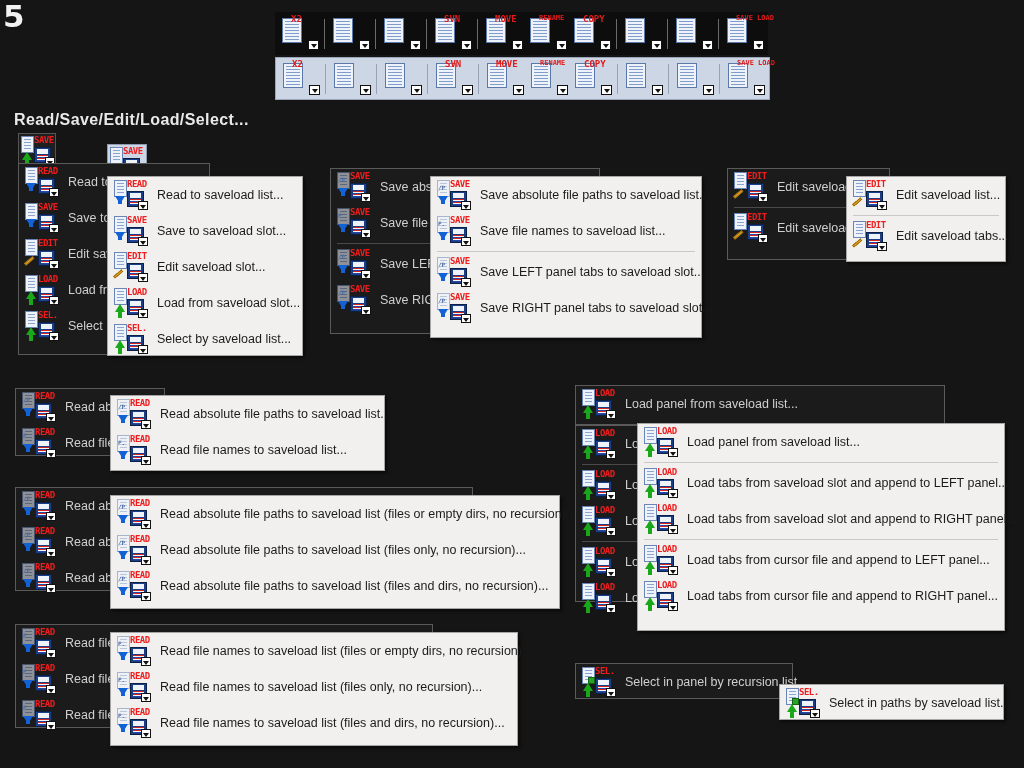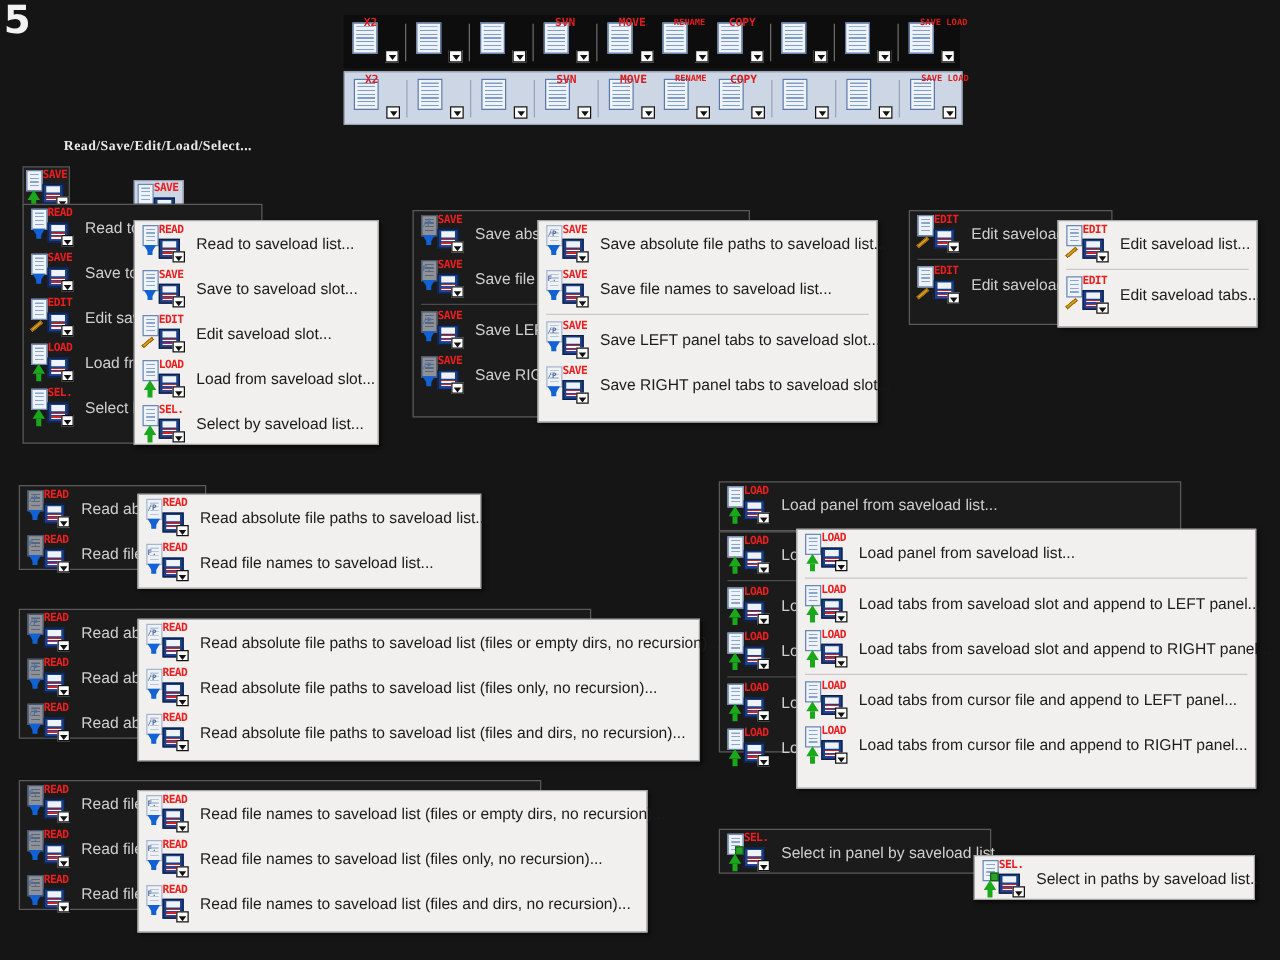--- a/index.html
+++ b/index.html
@@ -15,22 +15,22 @@
   
   .page-number{
     position:absolute;left:3px;top:1px;
     color:#f2f2f2;font-size:31px;font-weight:bold;
     font-family:"DejaVu Sans",sans-serif;line-height:31px;
   }
 
   
   .caption{
     position:absolute;left:14px;top:111px;
-    color:#e9e9e9;font-size:11px;font-weight:bold;
-    font-family:Liberation Serif, serif;letter-spacing:.4px;margin-left:37px;
+    color:#e9e9e9;font-size:16px;font-weight:bold;
+    font-family:Liberation Sans, sans-serif;letter-spacing:.4px;
   }
 
   
   .toolbar{
     position:absolute;display:flex;align-items:center;
     box-sizing:border-box;
   }
   .toolbar.dark{left:275px;top:12px;height:43px;background:#0d0d0d;padding:0 2px;}
   .toolbar.light{left:275px;top:57px;height:43px;background:#cdd6e4;border:1px solid #9aa7bb;padding:0 2px;}
   .tb-sep{width:1px;height:30px;background:#6b6b6b;margin:0 3px;}
@@ -1047,21 +1047,21 @@
           <span class="pg"></span>
           <span class="chk"></span>
           <span class="tag">SEL.</span>
           <span class="ar up"></span>
           <span class="fl">
             <span class="lbl"></span>
             <span class="flag"></span>
           </span>
           <span class="dd"></span>
         </span>
-        <span class="mlabel">Select in panel by saveload list</span>
+        <span class="mlabel">Select in panel by recursion list</span>
       </div>
     </div>
   <div class="menu front" id="m-select-front" style="left:779px;top:684px;width:225px;height:36px;">
       <div class="mi">
         <span class="micon">
           <span class="pg"></span>
           <span class="chk"></span>
           <span class="tag">SEL.</span>
           <span class="ar up"></span>
           <span class="fl">

